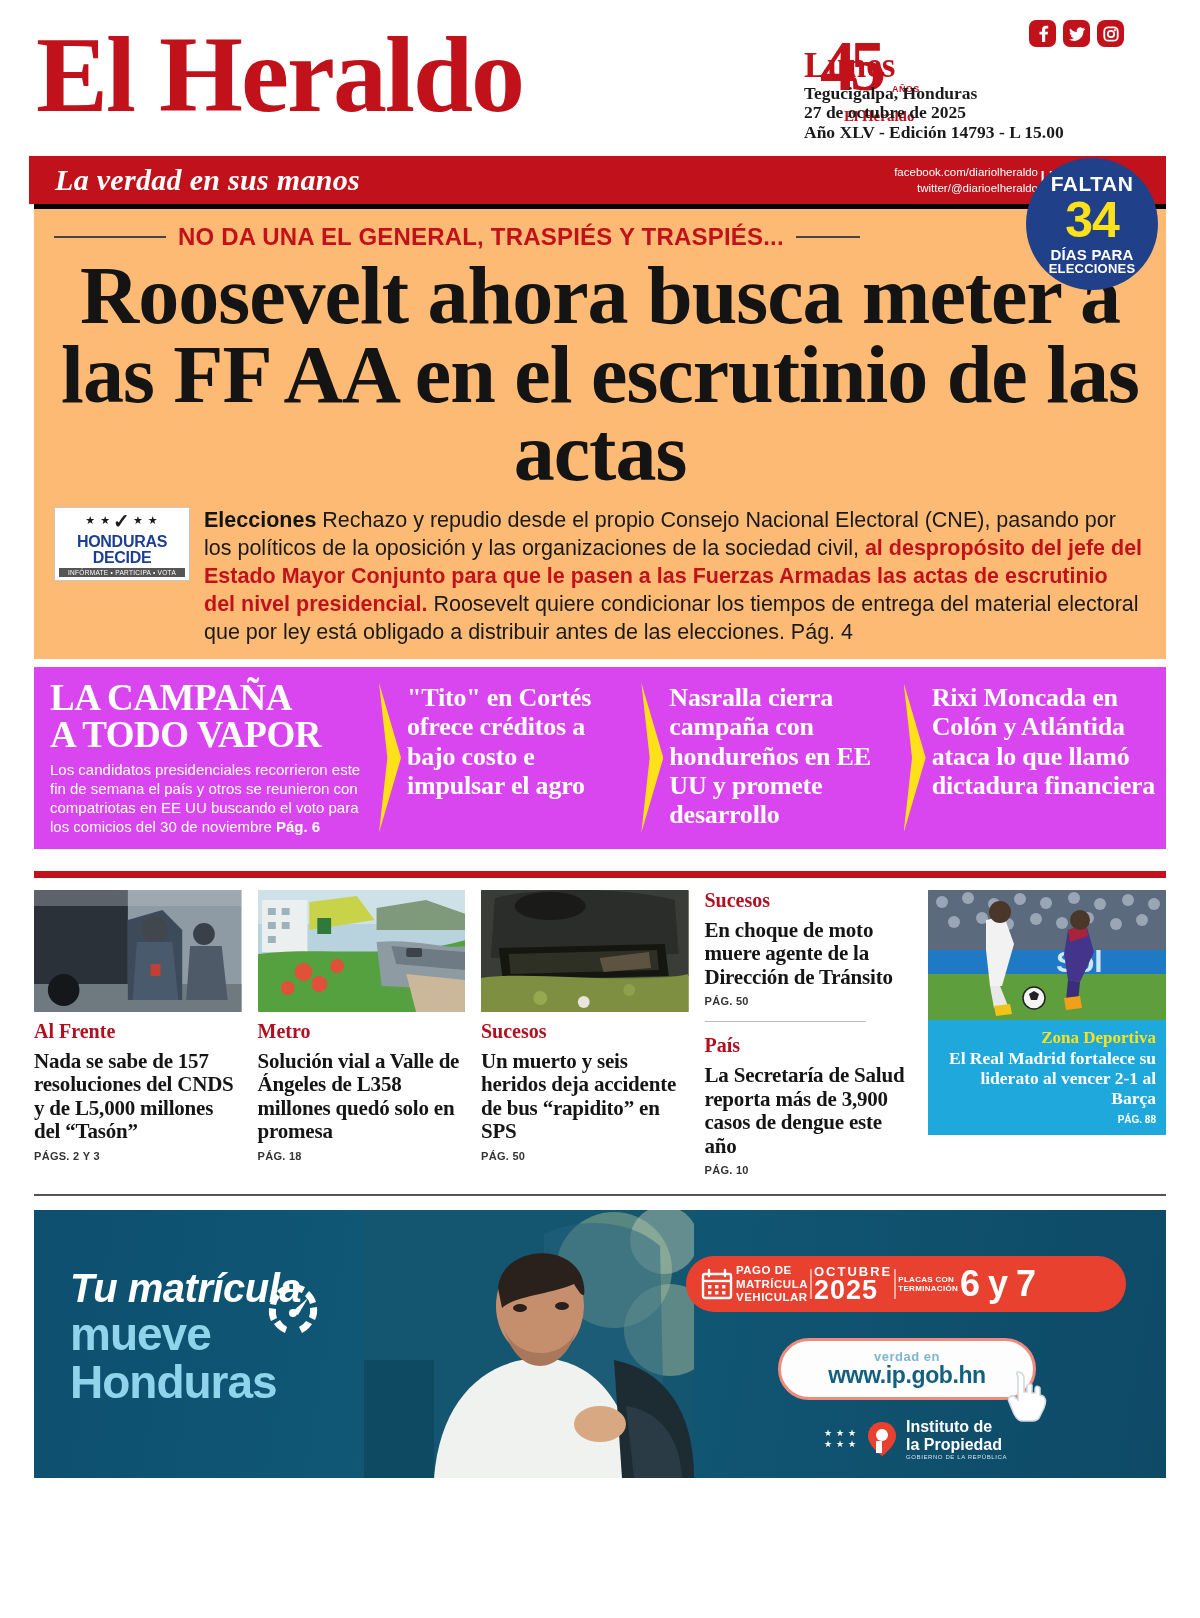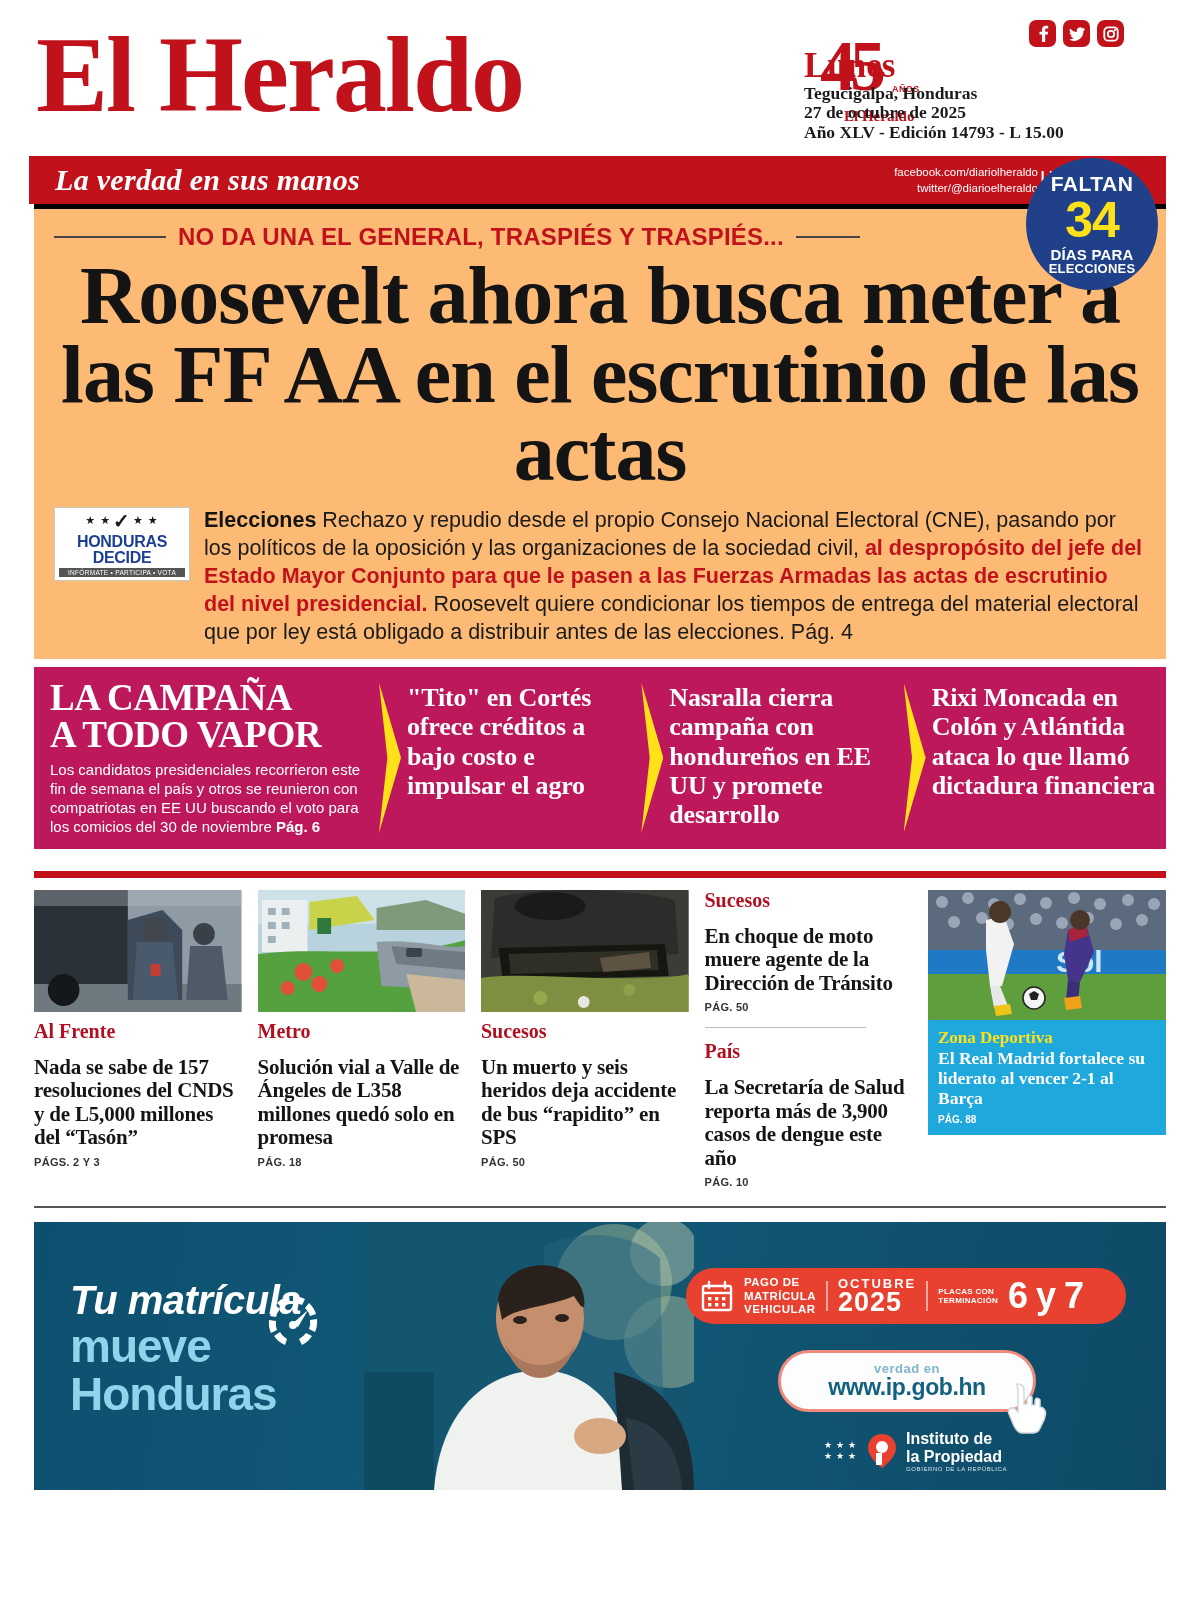--- a/index.html
+++ b/index.html
@@ -115,21 +115,21 @@
   .hd-d { font-size: 16px; font-weight: bold; color: #1c3f94; line-height: 1.02; letter-spacing: -.3px; }
   .hd-foot { margin-top: 2px; background: #555; color: #fff; font-size: 6.5px;
              letter-spacing: .3px; padding: 1px 4px; width: 100%; text-align: center; }
   .lead-text {
     flex: 1; font-size: 21.5px; line-height: 1.30; color: #1a1a1a;
   }
   .lead-text b.elec { font-weight: bold; color: #141414; }
   .lead-text b.red { color: #c1121c; font-weight: bold; }
 
   
-  .campaign { margin: 8px 34px 0 34px; background: #be185d; display: flex; height: 182px; color: #fff; }
+  .campaign { margin: 8px 34px 0 34px; background: #d946ef; display: flex; height: 182px; color: #fff; }
   .camp-left { flex: 0 0 345px; padding: 12px 14px 10px 16px; }
   .camp-title {
     font-family: "Liberation Serif", serif; font-weight: bold;
     font-size: 37px; line-height: 1.0; letter-spacing: -.5px;
   }
   .camp-sub { margin-top: 7px; font-size: 15px; line-height: 1.28; }
   .camp-sub b { font-weight: bold; }
   .arrow {
     flex: 0 0 22px; position: relative; align-self: stretch;
   }
@@ -146,46 +146,46 @@
 
   
   .strip { margin: 22px 34px 0 34px; border-top: 7px solid #c1121c; padding-top: 12px;
            display: flex; gap: 16px; }
   .col { flex: 1 1 0; min-width: 0; }
   .col.sport { flex: 0 0 238px; }
   .photo { width: 100%; height: 122px; border-radius: 1px; overflow: hidden; position: relative; }
   .sect { font-family: "Liberation Serif", serif; font-weight: bold;
           font-size: 20px; color: #b01020; margin-top: 9px; line-height: 1.05; }
   .hl { font-family: "Liberation Serif", serif; font-weight: bold;
-        font-size: 21px; line-height: 1.12; color: #151515; margin-top: 14px; letter-spacing: -.2px; }
+        font-size: 21px; line-height: 1.12; color: #151515; margin-top: 8px; letter-spacing: -.2px; }
   .pg { font-size: 11px; font-weight: bold; color: #333; margin-top: 6px; letter-spacing: .3px; }
   .col.textonly .sect { margin-top: 0; }
   .hr-thin { height: 1px; background: #bbb; margin: 14px 0 13px; width: 78%; }
 
   
   .sport .photo { height: 130px; }
-  .sport-box { background: #1fa8dc; padding: 8px 10px 10px; }
+  .sport-box { background: #1fa8dc; padding: 8px 10px 10px; text-align: right; }
   .sport-kick { color: #ffe11a; font-weight: bold; font-size: 17px; font-family: "Liberation Serif", serif; }
   .sport-hl { color: #fff; font-weight: bold; font-size: 17.5px; line-height: 1.14;
               font-family: "Liberation Serif", serif; margin-top: 1px; }
   .sport-pg { color: #fff; font-size: 10px; font-weight: bold; margin-top: 5px; }
 
   
   .ad-sep { margin: 18px 34px 0; height: 2px; background: #555; }
   .ad { margin: 14px 34px 0; height: 268px; position: relative; overflow: hidden;
         background: linear-gradient(100deg,#0d4f6e 0%,#115a78 42%,#0e4a66 100%); }
   .ad-left { position: absolute; left: 36px; top: 56px; }
   .ad-l1 { font-style: italic; font-weight: bold; font-size: 40px; color: #ffffff; letter-spacing: -.5px; }
   .ad-l2 { font-weight: bold; font-size: 46px; color: #8fd4ea; letter-spacing: -1px; margin-top: -4px; }
   .ad-l3 { font-weight: bold; font-size: 46px; color: #8fd4ea; letter-spacing: -1px; margin-top: -6px; }
   .gauge { position: absolute; left: 232px; top: 72px; width: 54px; height: 54px; }
   .ad-photo { position: absolute; left: 330px; top: 0; width: 330px; height: 268px; }
   .ad-pill {
     position: absolute; left: 652px; top: 46px; width: 440px; height: 56px;
-    background: #e8412f; border-radius: 28px; display: flex; align-items: center; padding: 16px 14px; gap: 10px;
+    background: #e8412f; border-radius: 28px; display: flex; align-items: center; padding: 16px 14px; gap: 2px;
   }
   .pill-cal { width: 34px; height: 34px; flex: 0 0 34px; }
   .pill-t1 { color: #fff; font-weight: bold; font-size: 11.5px; line-height: 1.16; letter-spacing: .5px; }
   .pill-div { width: 2px; height: 30px; background: rgba(255,255,255,.55); }
   .pill-oct { color:#fff; font-weight: bold; font-size: 13px; letter-spacing: 2px; line-height: 1;}
   .pill-2025 { color:#fff; font-weight: bold; font-size: 27px; letter-spacing: 1px; line-height: .95;}
   .pill-t3 { color: #fff; font-weight: bold; font-size: 8px; line-height: 1.15; letter-spacing: .3px; }
   .pill-67 { color:#fff; font-weight: bold; font-size: 36px; letter-spacing: -1px; }
   .ad-url {
     position: absolute; left: 744px; top: 128px; width: 258px; height: 62px;

